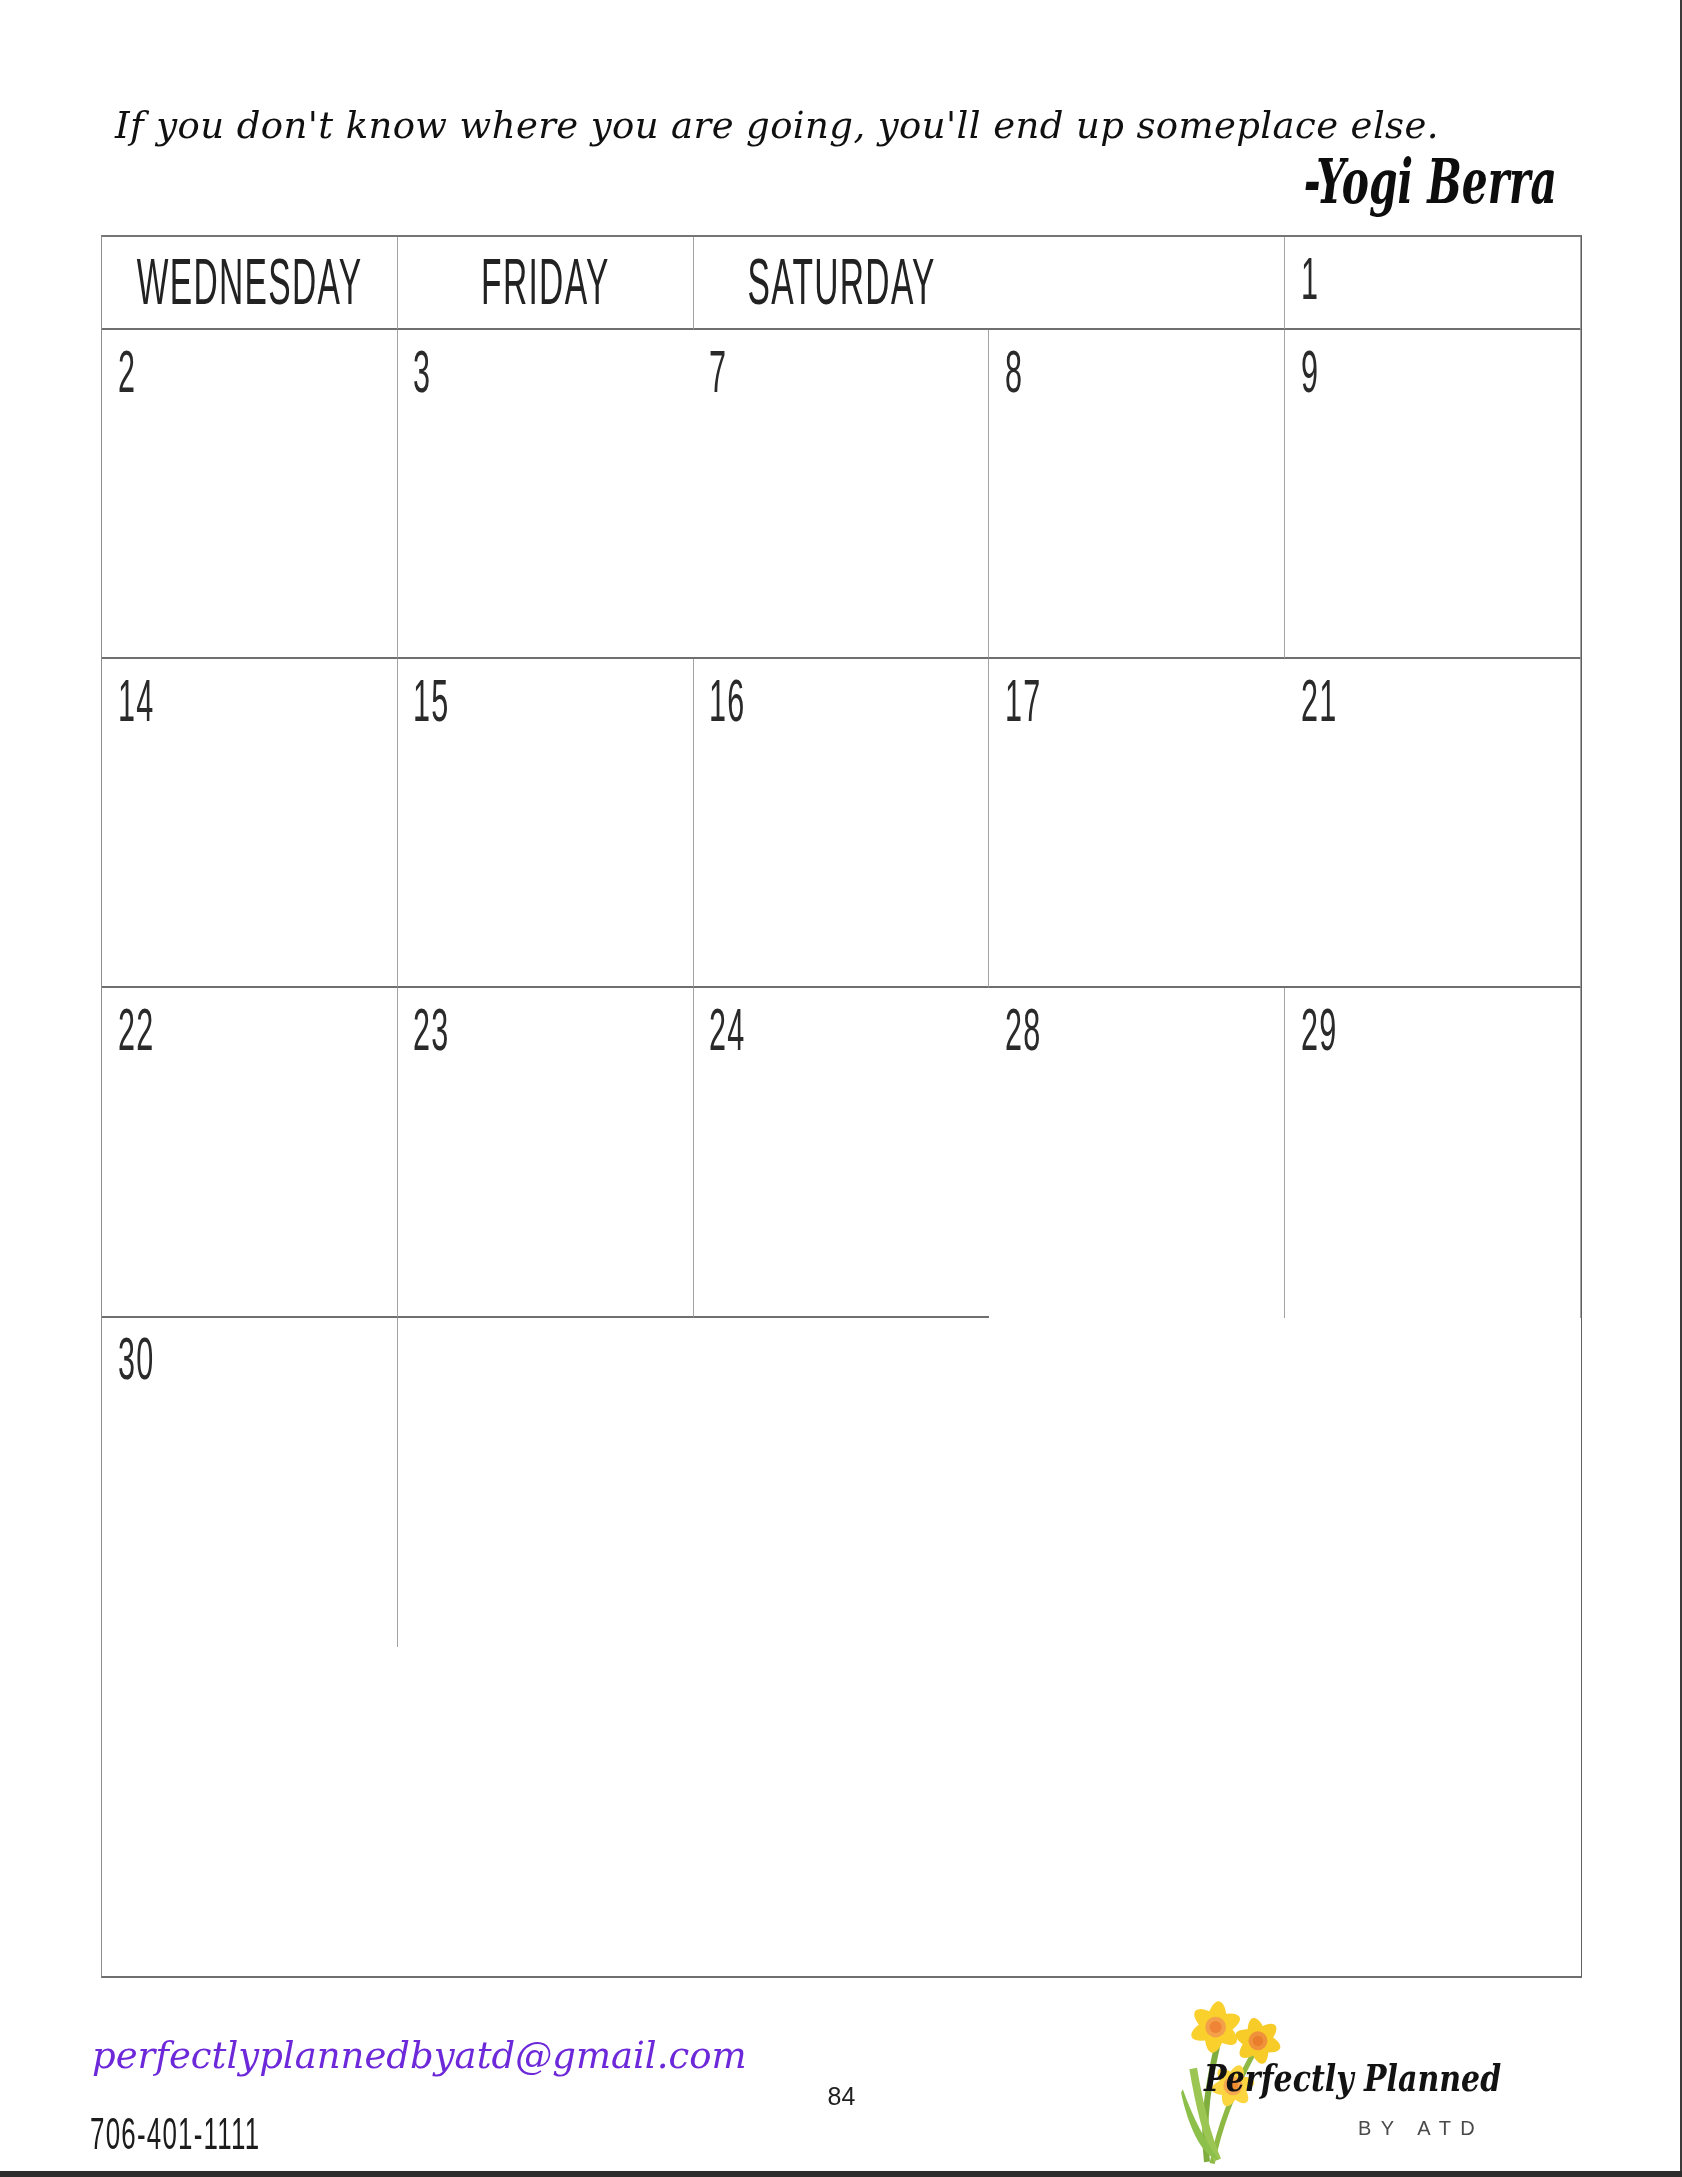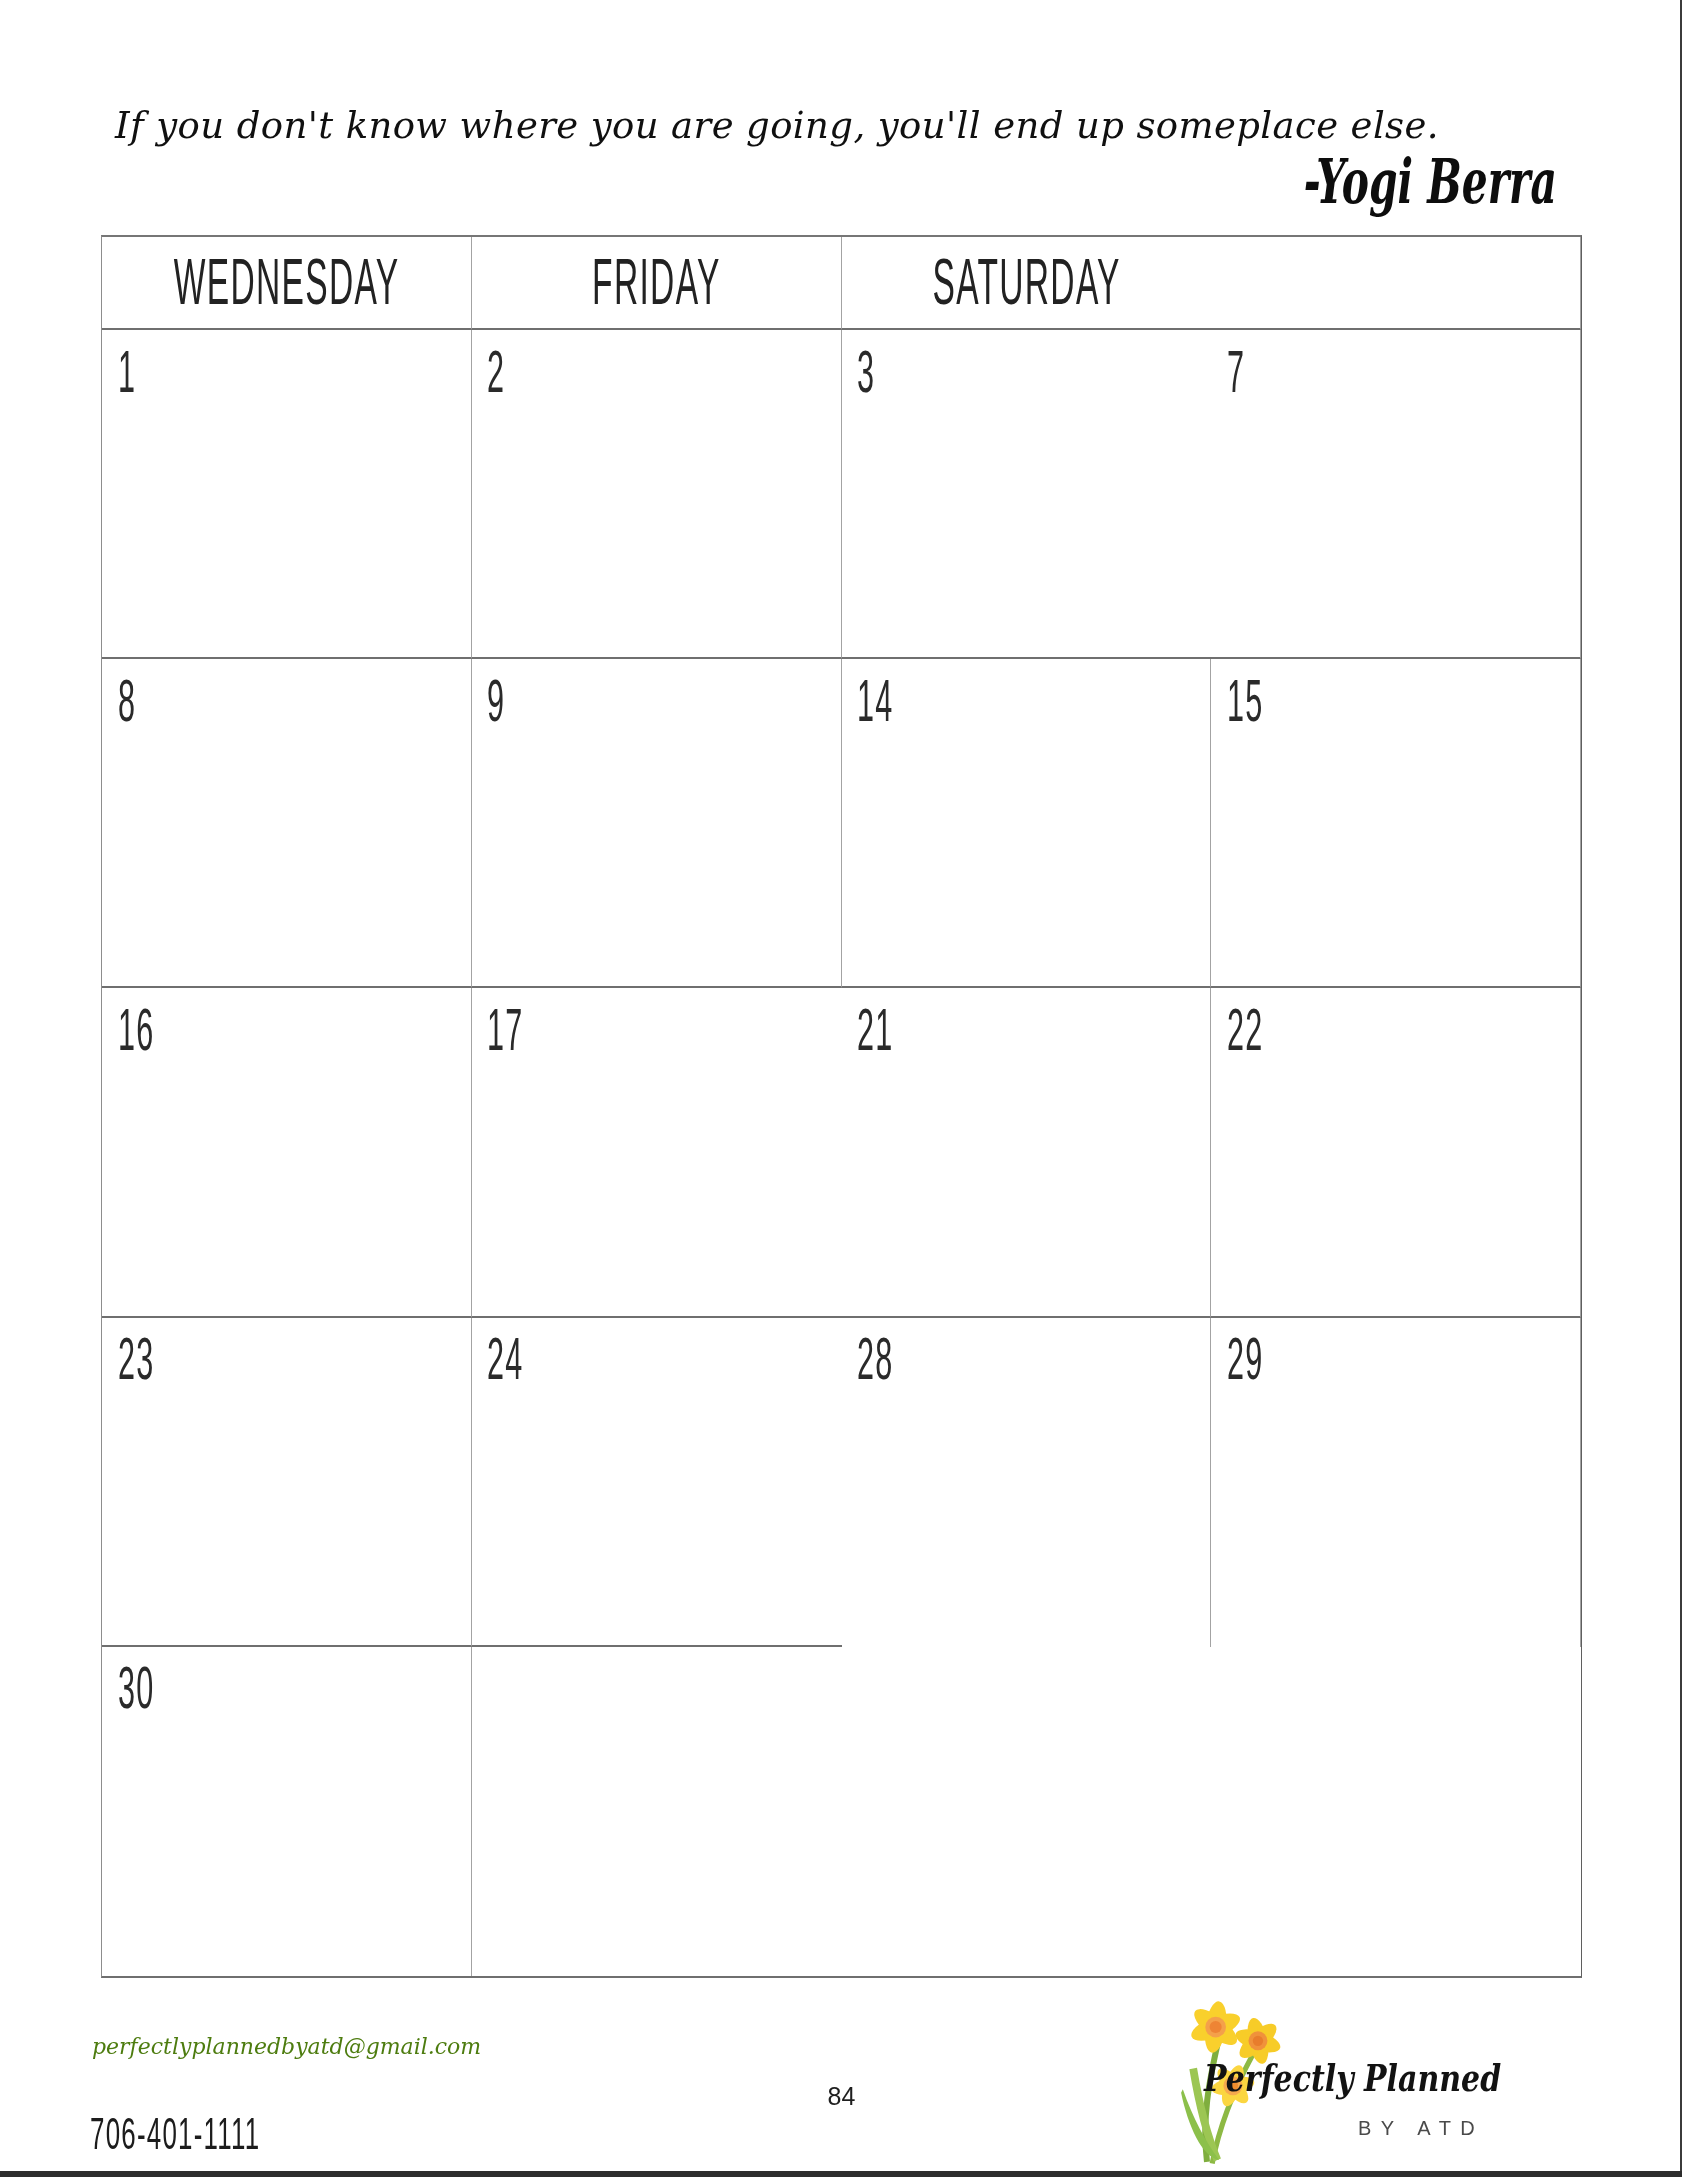--- a/index.html
+++ b/index.html
@@ -37,21 +37,21 @@
 
   
   .calendar {
     position:absolute; left:101px; top:235px;
     width:1481px; height:1743px;
     border-top:2.6px solid #767676;
     border-left:1.7px solid #8d8d8d;
     border-right:1.7px solid #5f5f5f;
     border-bottom:2.6px solid #6f6f6f;
     display:grid;
-    grid-template-columns:repeat(4, 1fr);
+    grid-template-columns:repeat(5, 1fr);
     grid-template-rows:93px repeat(5, 1fr);
     background:#ffffff;
     z-index:1;
   }
   .hcell, .dcell {
     border-right:1.7px solid #a3a3a3;
     border-bottom:2.6px solid #6f6f6f;
     background:#ffffff;
   }
   .hcell.last-col, .dcell.last-col { border-right:none; }
@@ -79,22 +79,22 @@
     transform-origin:0 0;
     letter-spacing:1.7px;
     white-space:nowrap;
   }
 
   
   .email {
     position:absolute; left:92px; top:2034px;
     font-family:"DejaVu Serif", serif;
     font-style:italic;
-    font-size:22px;
-    color:#4d7c0f;
+    font-size:37px;
+    color:#6d28d9;
     white-space:nowrap;
   }
   .phone {
     position:absolute; left:90px; top:2108px;
     font-size:36px;
     color:#1c1c1c;
     transform:scale(0.72,1.25);
     transform-origin:0 0;
     letter-spacing:1.7px;
     white-space:nowrap;

